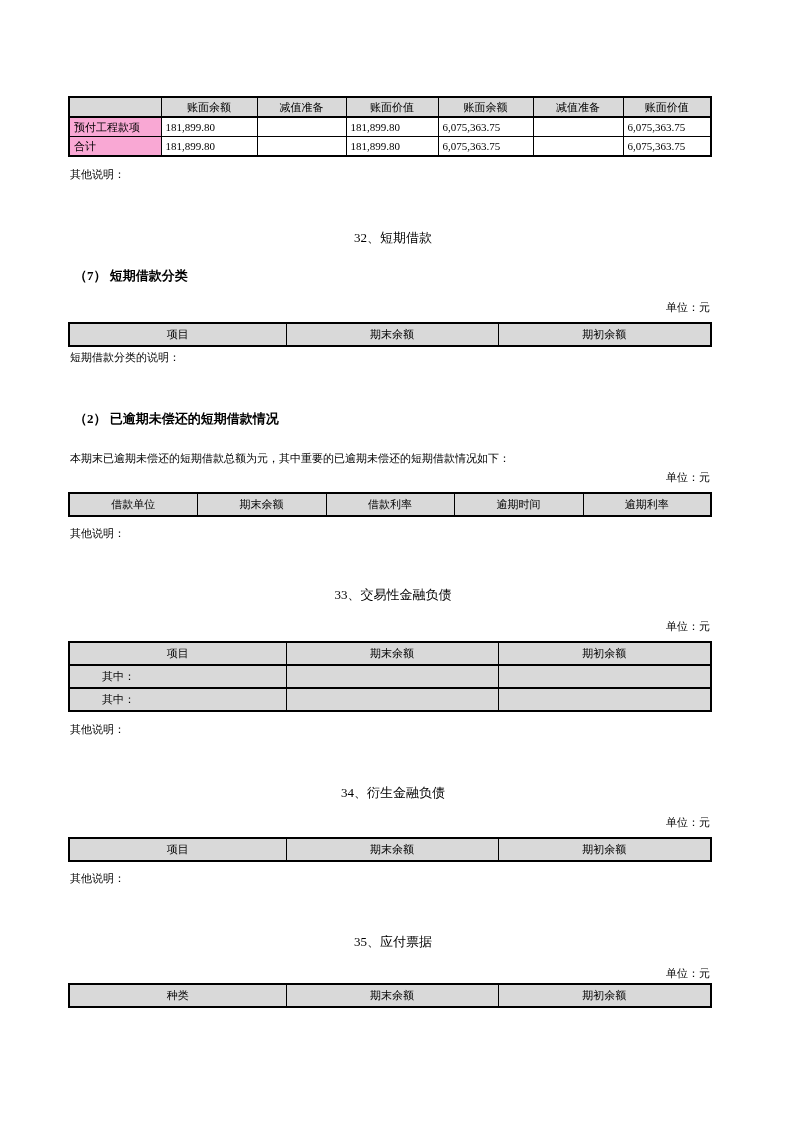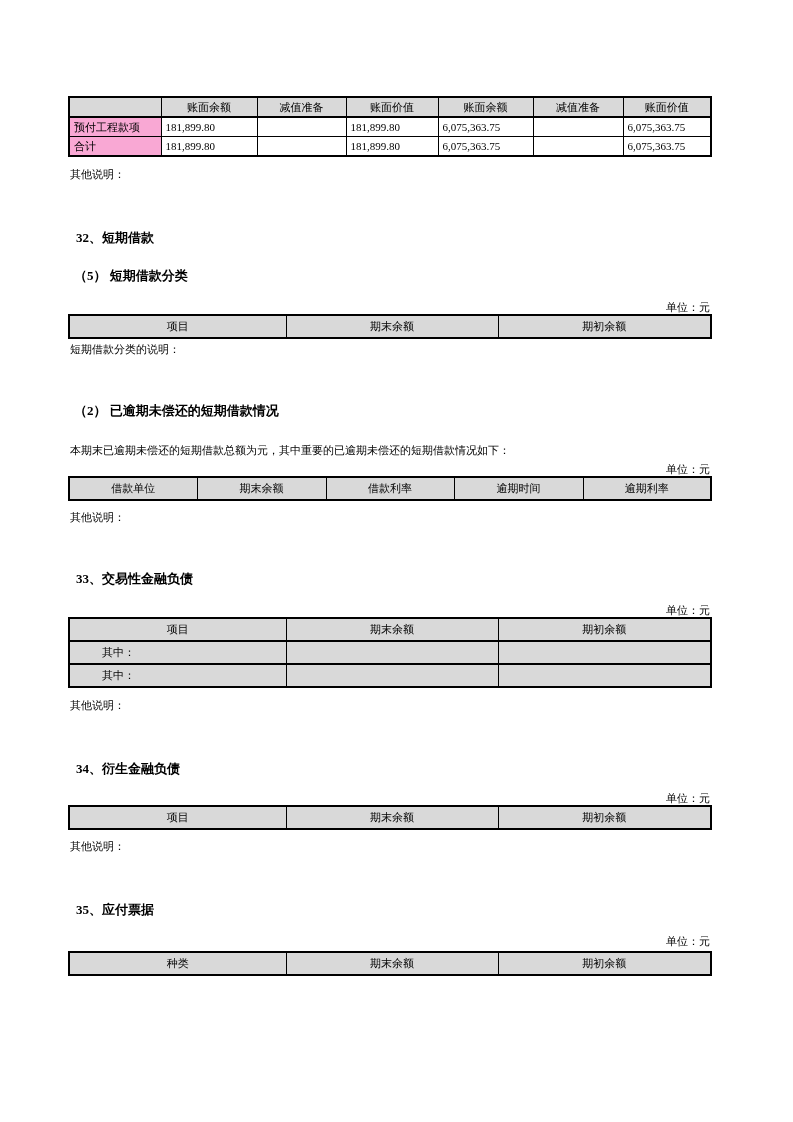--- a/index.html
+++ b/index.html
@@ -42,32 +42,33 @@
   .tbl1 th, .tbl1 td { height: 18px; margin-left: 44px; }
   .tbl2 th, .tbl2 td { height: 21px; }
   td.lbl { background: #f9a8d4; text-align: left; }
   td.num { text-align: left; padding-right: 6px; }
   td.gray { background: #d9d9d9; }
   td.indent { padding-left: 32px; font-family: Liberation Serif, serif; }
   .note { margin: 10px 0 0 2px; line-height: 15px; }
   .para { margin: 24px 0 0 2px; line-height: 15px; }
   .unit { text-align: right; line-height: 14px; margin-top: 16px; padding-right: 0; }
   .h-main {
-    font-weight: bold;
+    font-weight: normal;
     font-size: 13px;
     line-height: 16px;
     margin: 48px 0 0 8px;
+    text-align: center;
   }
   .h-sub {
     font-weight: bold;
     font-size: 13px;
     line-height: 16px;
     margin: 22px 0 0 6px;
   }
-  .mt8  { }
+  .mt8  { margin-top: 8px; }
   .mt7  { margin-top: 3px; }
   .mt4  { margin-top: 4px; }
   .mt9  { margin-top: 9px; }
   .mt14 { margin-top: 14px; }
   .mt46 { margin-top: 46px; }
   .tbl2 tr.thick-top td { border-top-width: 2px; }
 </style>
 </head>
 <body>
 
@@ -110,21 +111,21 @@
           <td class="num">181,899.80</td>
           <td class="num">6,075,363.75</td>
           <td class="num"></td>
           <td class="num">6,075,363.75</td>
         </tr>
       </tbody>
     </table>
     <div class="note">其他说明：</div>
 
     <div class="h-main">32、短期借款</div>
-    <div class="h-sub">（5） 短期借款分类</div>
+    <div class="h-sub">（7） 短期借款分类</div>
     <div class="unit">单位：元</div>
     <table class="tbl tbl2 mt8">
       <colgroup>
           <col style="width:217px">
           <col style="width:212px">
           <col style="width:213px">
         </colgroup>
       <tbody>
         <tr>
           <th>项目</th>

